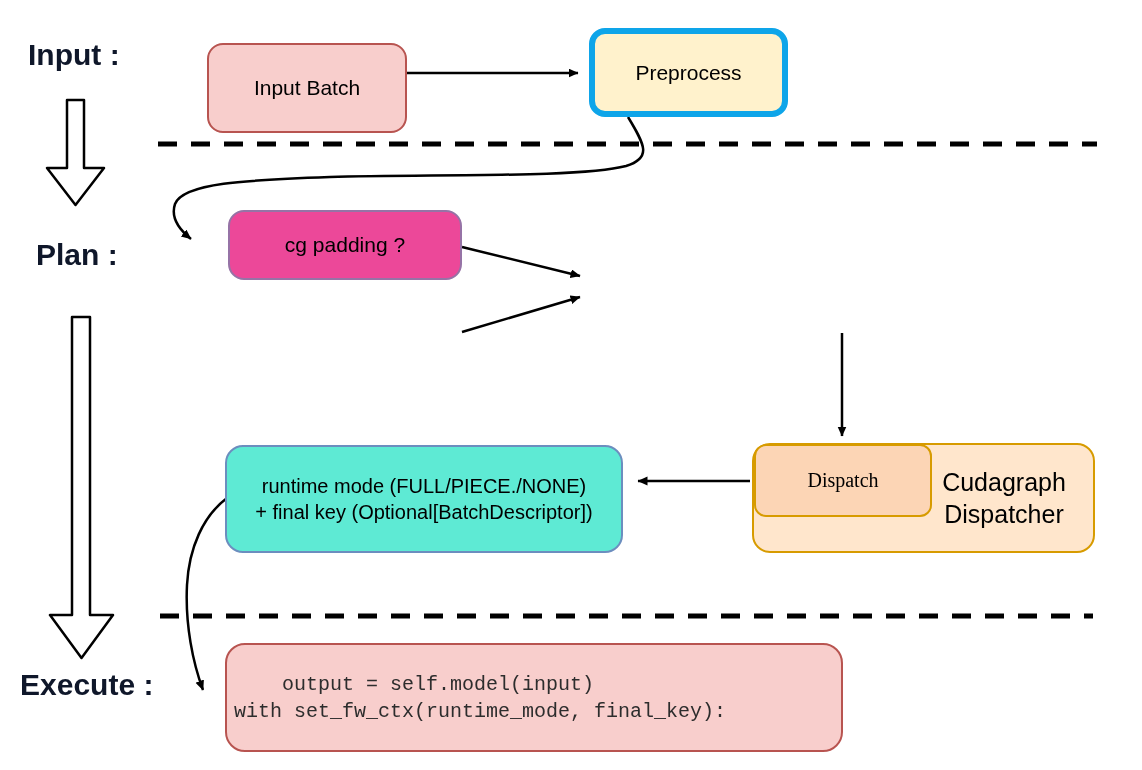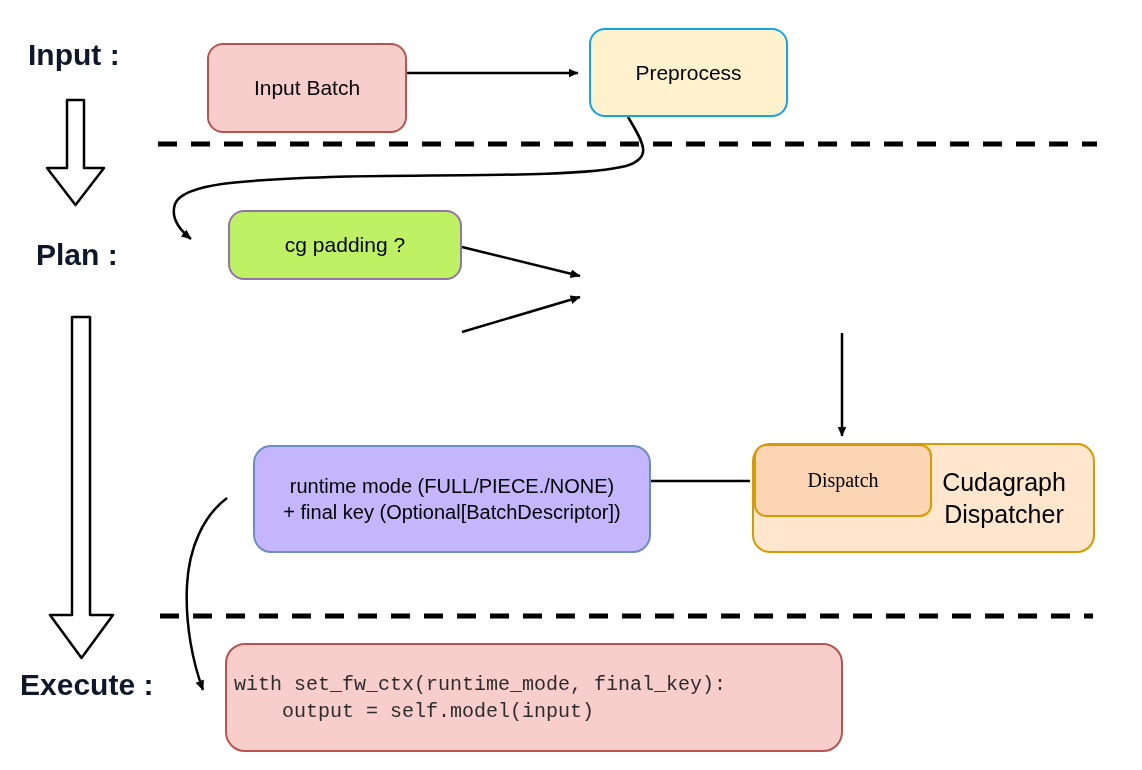--- a/index.html
+++ b/index.html
@@ -19,24 +19,24 @@
     box-sizing:border-box;
     color:#000;
     line-height:1.32;
   }
   .stage-label{
     position:absolute;z-index:2;
     font-weight:bold;font-size:30px;color:#0f172a;
     white-space:nowrap;
   }
   .red    {background:#f8cecc;border:2px solid #b85450;}
-  .yellow {background:#fff2cc;border:2px solid #0ea5e9;}
-  .purple {background:#bef264;border:2px solid #9673a6;}
+  .yellow {background:#fff2cc;border:6px solid #0ea5e9;}
+  .purple {background:#ec4899;border:2px solid #9673a6;}
   .green  {background:#d5e8d4;border:2px solid #82b366;}
-  .blue   {background:#c4b5fd;border:2px solid #6c8ebf;margin-left:28px;}
+  .blue   {background:#5eead4;border:2px solid #6c8ebf;}
   .orange {background:#ffe6cc;border:2px solid #d79b00;}
   .peach  {background:#fcd5b5;border:2px solid #d79b00;font-family:Liberation Serif, serif;}
 
   .n-input-batch   {left:207px;top:43px; width:200px;height:90px; font-size:21px;}
   .n-preprocess    {left:589px;top:28px; width:199px;height:89px; font-size:21px;}
   .n-cg-padding    {left:228px;top:210px;width:234px;height:70px; font-size:21px;}
   .n-uniform-decode{left:228px;top:299px;width:234px;height:72px; font-size:21px;}
   .n-init-key      {left:587px;top:225px;width:510px;height:108px;font-size:20px;border-radius:18px;flex-direction:column;}
   .n-runtime-mode  {left:225px;top:445px;width:398px;height:108px;font-size:20px;border-radius:18px;flex-direction:column;}
   .n-cudagraph     {left:752px;top:443px;width:343px;height:110px;font-size:25px;border-radius:18px;justify-content:flex-end;}
@@ -100,18 +100,18 @@
 
   <div class="node peach n-dispatch">Dispatch</div>
 
   <div class="node blue n-runtime-mode">
     <span>runtime mode (FULL/PIECE./NONE)</span>
     <span>+ final key (Optional[BatchDescriptor])</span>
   </div>
 
   <div class="node red n-exec-code">
     <div>
+      <span class="codeline">    output = self.model(input)</span>
       <span class="codeline">with set_fw_ctx(runtime_mode, final_key):</span>
-      <span class="codeline">    output = self.model(input)</span>
     </div>
   </div>
 
 </div>
 
 </body></html>

